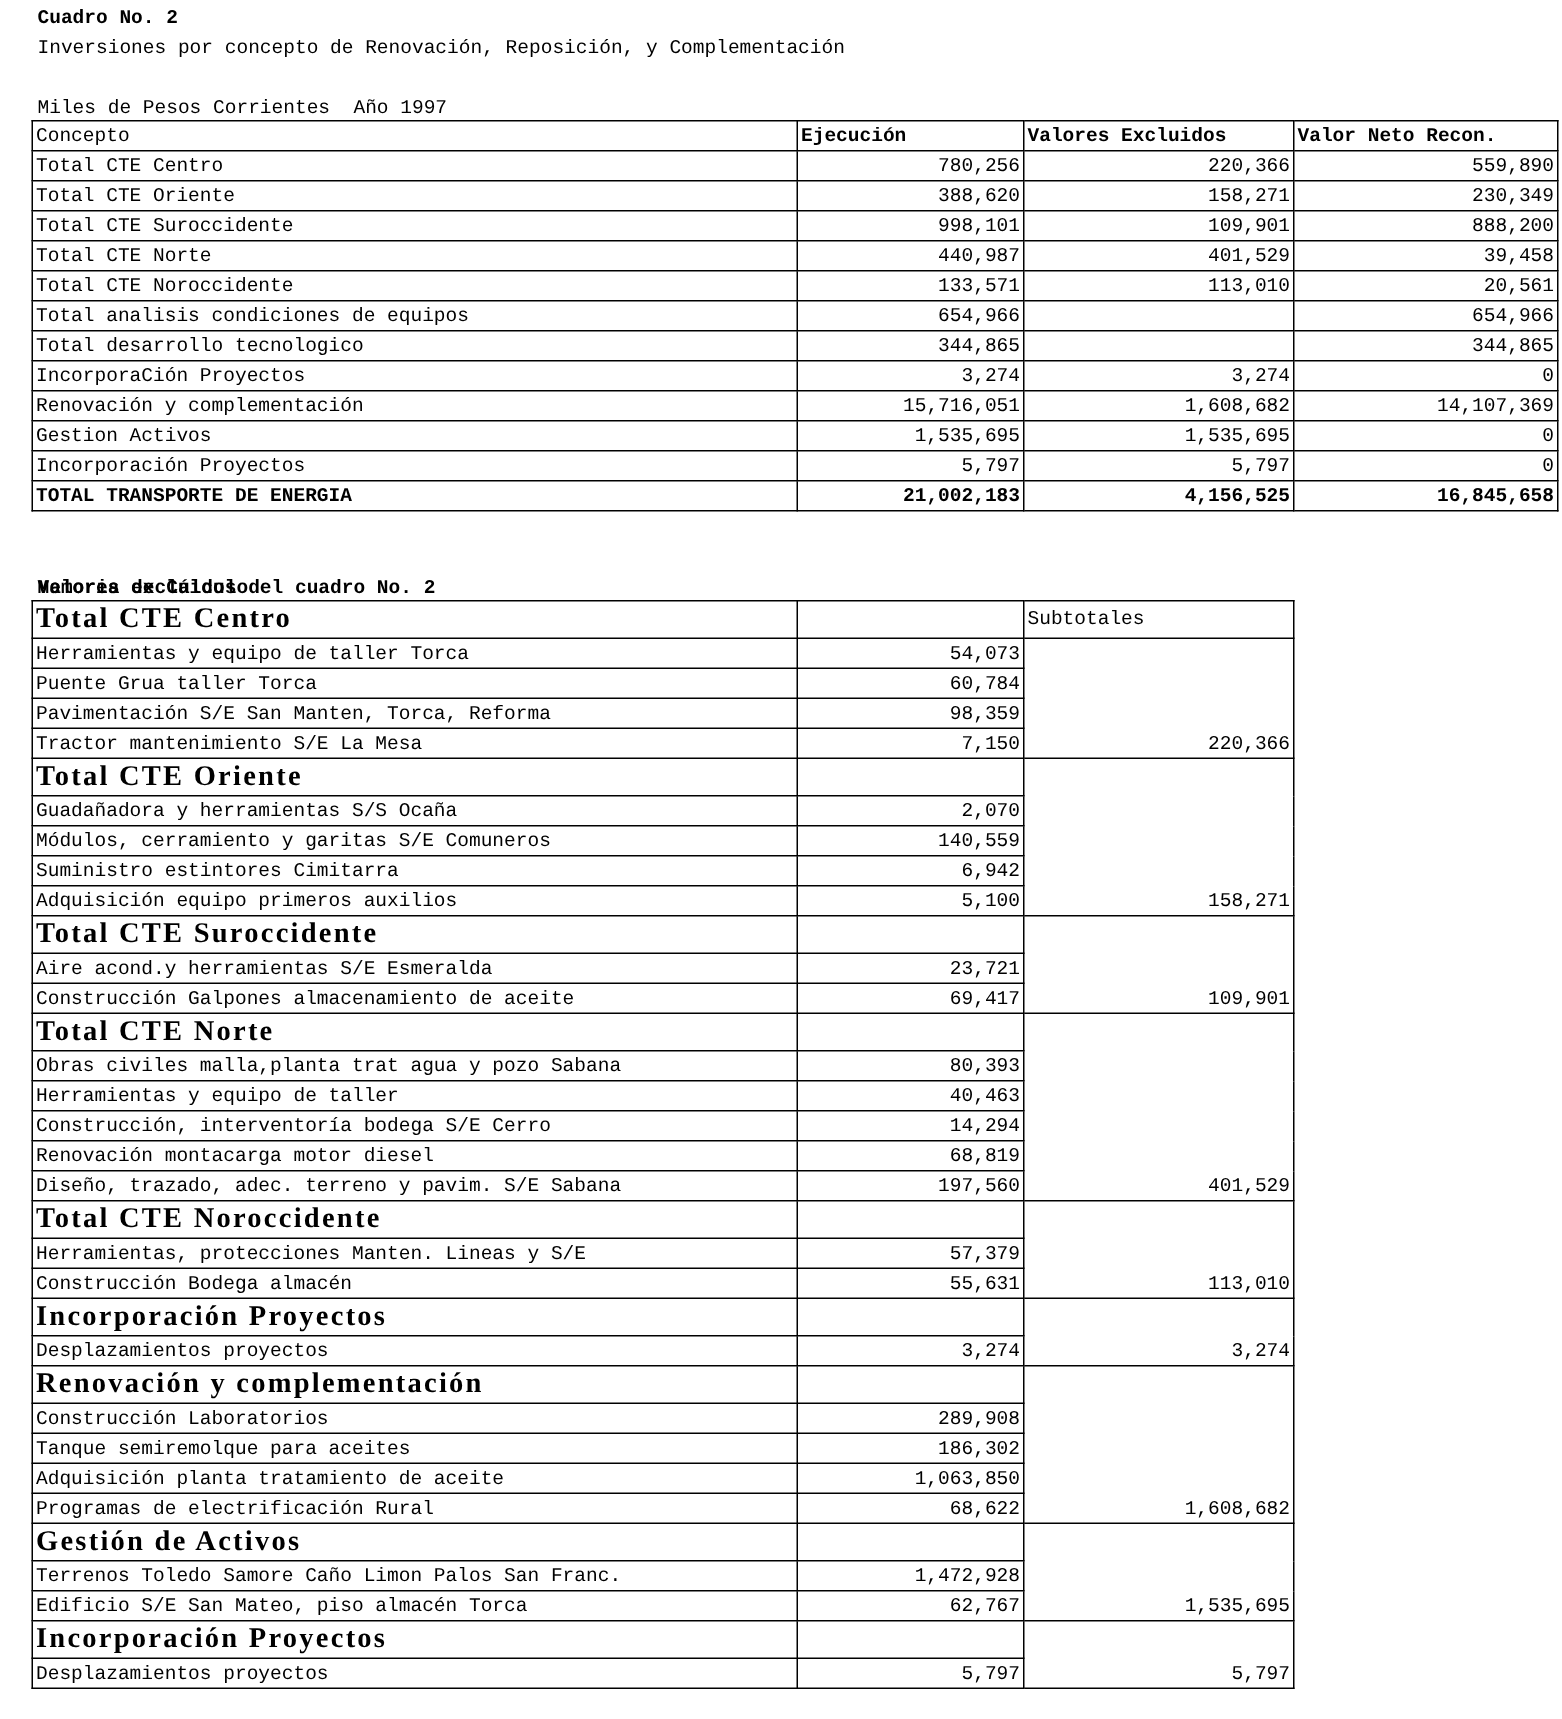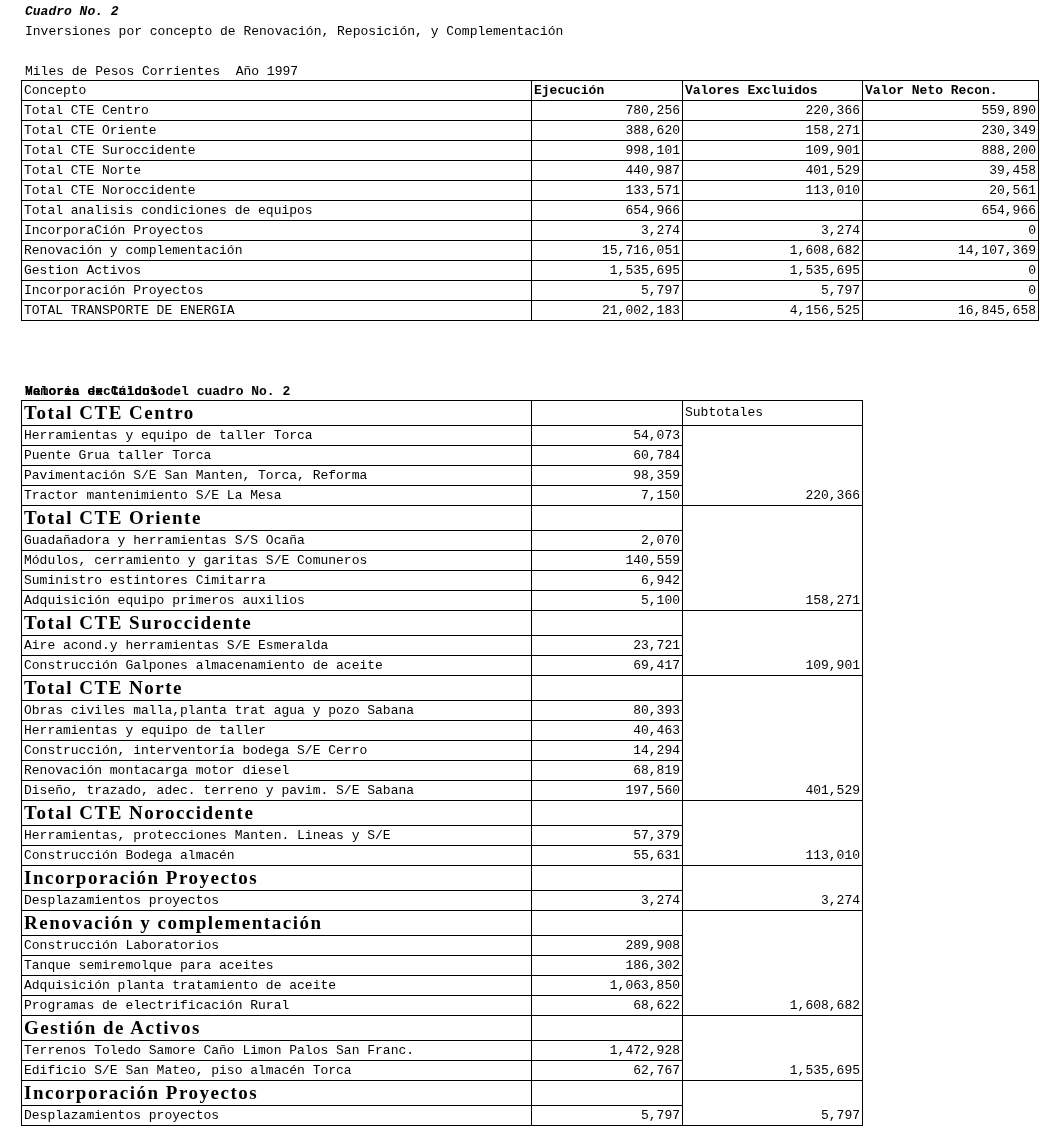--- a/index.html
+++ b/index.html
@@ -11,34 +11,34 @@
   .txt { position: absolute; left: 25px; font-size: 13px; line-height: 16px; white-space: pre; }
   .bold { font-weight: bold; }
   table { position: absolute; border-collapse: collapse; table-layout: fixed; }
   td { border: 1px solid #000; padding: 0 2px; font-size: 13px; white-space: pre; overflow: hidden; vertical-align: bottom; }
   .num { text-align: right; }
   .ctr { }
   #t1 { left: 21px; top: 80px; }
   #t1 td { height: 19px; line-height: 19px; }
   #t1 col.c0 { width: 510px; } #t1 col.c1 { width: 151px; } #t1 col.c2 { width: 180px; } #t1 col.c3 { width: 176px; }
   #t1 .hdr td { font-weight: bold; }
-  #t1 .total td { font-weight: normal; }
+  #t1 .total td { font-weight: bold; }
   #t2 { left: 21px; top: 400px; }
   #t2 col.c0 { width: 510px; } #t2 col.c1 { width: 151px; } #t2 col.c2 { width: 180px; }
   #t2 td { height: 19px; line-height: 19px; }
   #t2 tr.sec td { height: 24px; line-height: 24px; }
   #t2 tr.sec td.lbl { font-family: "Liberation Serif", "DejaVu Serif", serif; font-weight: bold; font-size: 19px; letter-spacing: 1.5px; }
   #t2 td.sub { border-top: none; border-bottom: none; }
   #t2 td.sub.last { border-bottom: 1px solid #000; }
   #t2 td.sub.first { border-top: 1px solid #000; }
 </style>
 </head>
 <body>
 
-<div class="txt bold" style="top:4px;font-style:italic;">Cuadro No. 2</div>
+<div class="txt bold" style="top:4px;">Cuadro No. 2</div>
 <div class="txt" style="top:24px;">Inversiones por concepto de Renovación, Reposición, y Complementación</div>
 <div class="txt" style="top:64px;">Miles de Pesos Corrientes  Año 1997</div>
 
 <table id="t1">
   <colgroup>
       <col class="c0">
       <col class="c1">
       <col class="c2">
       <col class="c3">
     </colgroup>
@@ -79,20 +79,26 @@
         <td class="num">113,010</td>
         <td class="num">20,561</td>
       </tr>
       <tr>
         <td>Total analisis condiciones de equipos</td>
         <td class="num">654,966</td>
         <td class="num"></td>
         <td class="num">654,966</td>
       </tr>
       <tr>
+        <td>Total desarrollo tecnologico</td>
+        <td class="num">344,865</td>
+        <td class="num"></td>
+        <td class="num">344,865</td>
+      </tr>
+      <tr>
         <td>IncorporaCión Proyectos</td>
         <td class="num">3,274</td>
         <td class="num">3,274</td>
         <td class="num">0</td>
       </tr>
       <tr>
         <td>Renovación y complementación</td>
         <td class="num">15,716,051</td>
         <td class="num">1,608,682</td>
         <td class="num">14,107,369</td>

